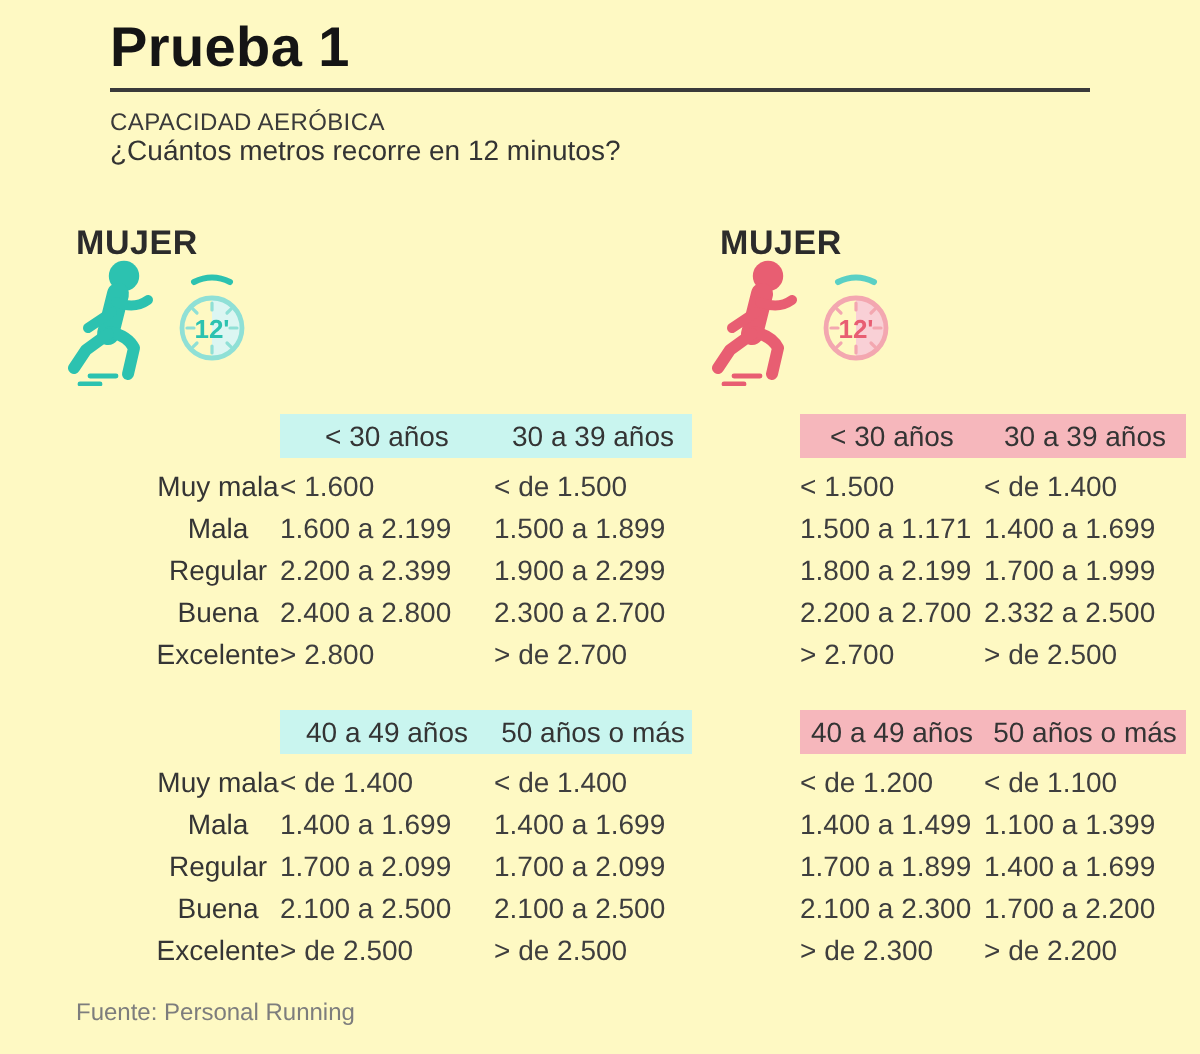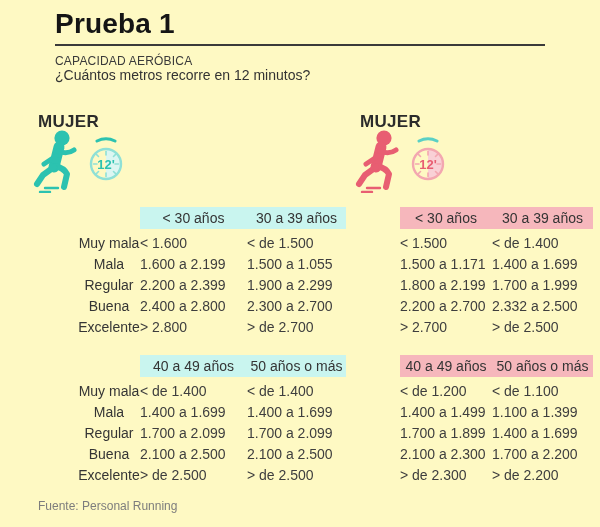--- a/index.html
+++ b/index.html
@@ -129,21 +129,21 @@
 
     <div class="cell lbl">Muy mala</div>
     <div class="cell val">&lt; 1.600</div>
     <div class="cell val">&lt; de 1.500</div>
     <div class="cell"></div>
     <div class="cell val">&lt; 1.500</div>
     <div class="cell val">&lt; de 1.400</div>
 
     <div class="cell lbl">Mala</div>
     <div class="cell val">1.600 a 2.199</div>
-    <div class="cell val">1.500 a 1.055</div>
+    <div class="cell val">1.500 a 1.899</div>
     <div class="cell"></div>
     <div class="cell val">1.500 a 1.171</div>
     <div class="cell val">1.400 a 1.699</div>
 
     <div class="cell lbl">Regular</div>
     <div class="cell val">2.200 a 2.399</div>
     <div class="cell val">1.900 a 2.299</div>
     <div class="cell"></div>
     <div class="cell val">1.800 a 2.199</div>
     <div class="cell val">1.700 a 1.999</div>

